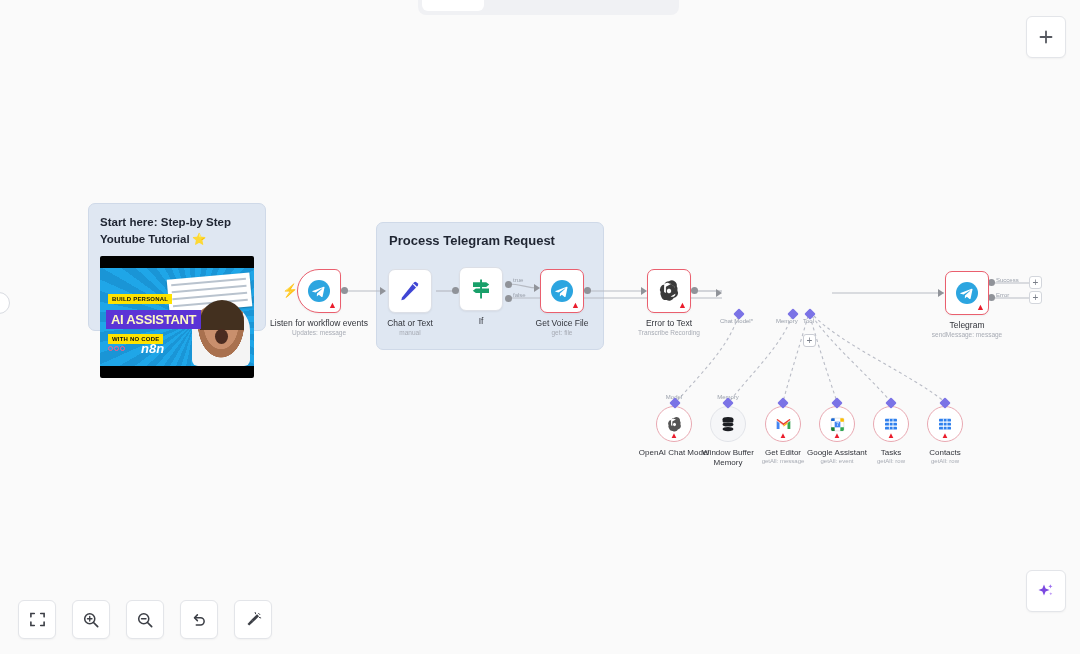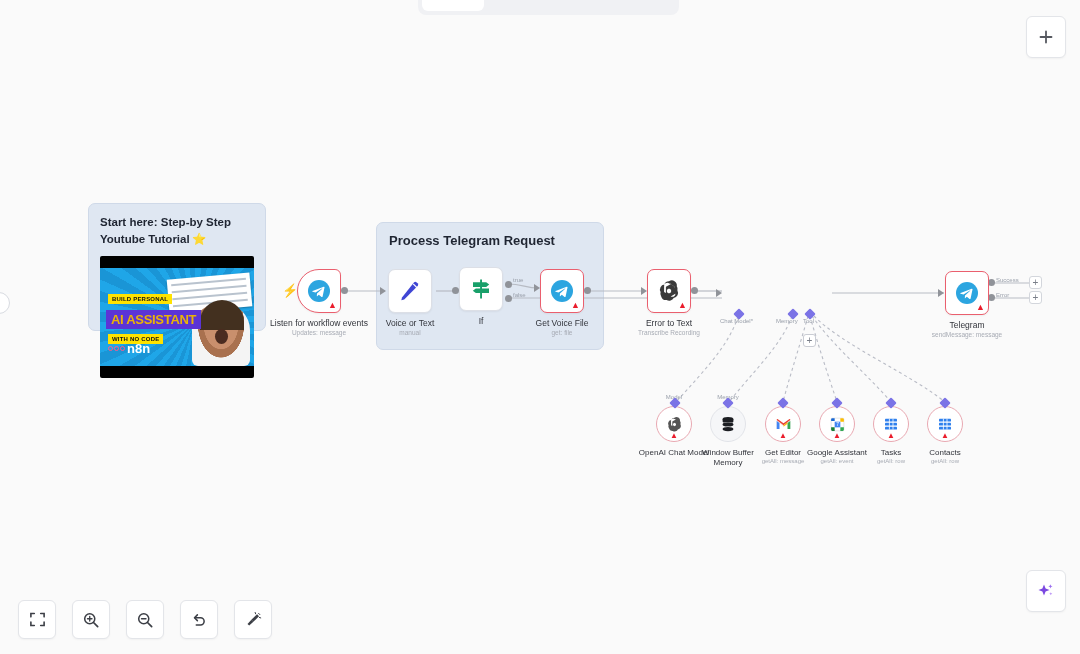--- a/index.html
+++ b/index.html
@@ -81,26 +81,26 @@
     box-shadow: 0 1px 2px rgba(0,0,0,.3);
   }
   .thumb-sheet i {
     display: block; height: 2px; margin: 5px 4px; background: #b9c3ce;
   }
   .lbl-yellow {
     position: absolute; background: #ffe300; color: #111;
     font-size: 6px; font-weight: bold; padding: 2px 4px; letter-spacing: .2px;
   }
   .lbl-blue {
-    position: absolute; background: #5b34d6; color: #eab308;
+    position: absolute; background: #5b34d6; color: #fef9c3;
     font-size: 13px; font-weight: bold; padding: 2px 5px; letter-spacing: -.3px;
   }
   .n8n-logo {
     position: absolute; left: 8px; bottom: 10px; color: #fff;
-    font-size: 13px; font-weight: bold; display: flex; align-items: center; gap: 2px;
+    font-size: 13px; font-weight: bold; display: flex; align-items: center; gap: 16px; font-style: italic;
   }
   .n8n-dots { display: flex; align-items: center; gap: 1px; }
   .n8n-dots span {
     width: 5px; height: 5px; border-radius: 50%;
     border: 1.4px solid #ff5a8a; display: inline-block;
   }
   #sticky-process { left: 376px; top: 222px; width: 228px; height: 128px; padding: 9px 12px; }
   #sticky-process .sticky-title { font-size: 13px; }
 
   
@@ -339,21 +339,21 @@
       <span class="sb">Updates: message</span>
     </div>
   </div>
 
   <div class="node" style="left:388px; top:269px;">
     <svg width="24" height="24" viewBox="0 0 24 24">
       <path d="M4 18.4l-.7 2.9 2.9-.7L19.6 7.1a2 2 0 0 0 0-2.8l-.9-.9a2 2 0 0 0-2.8 0z" fill="#3f45d4"></path>
       <path d="M15.2 4.9l3.6 3.6" stroke="#fff" stroke-width="1.1"></path>
     </svg>
     <div class="node-label">
-      <span class="nm">Voice or Text</span>
+      <span class="nm">Chat or Text</span>
       <span class="sb">manual</span>
     </div>
   </div>
 
   <div class="node" style="left:459px; top:267px;">
     <svg width="24" height="24" viewBox="0 0 24 24">
       <rect x="11.1" y="2.5" width="1.9" height="19" fill="#19a06a"></rect>
       <path d="M4 5.3h13.2l3 2.3-3 2.3H4z" fill="#19a06a"></path>
       <path d="M20 11.4H6.8l-3 2.3 3 2.3H20z" fill="#19a06a"></path>
     </svg>

